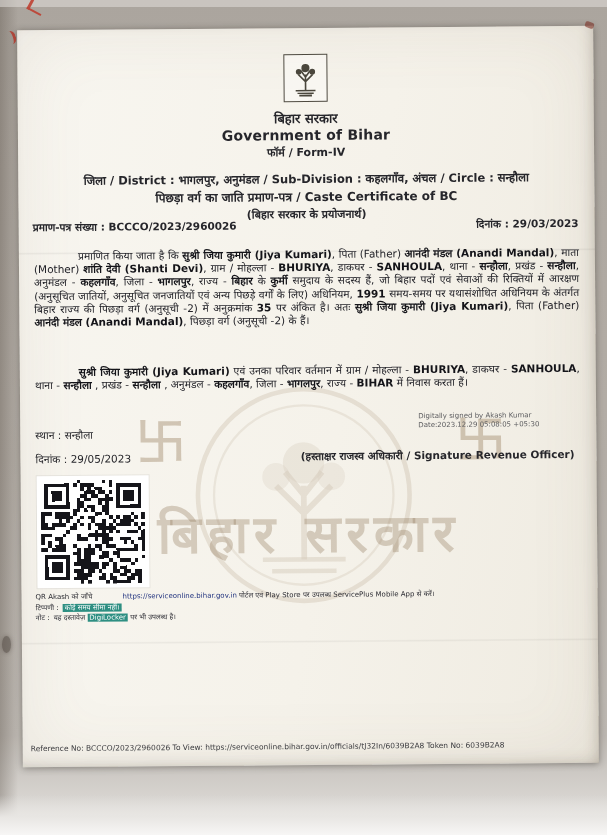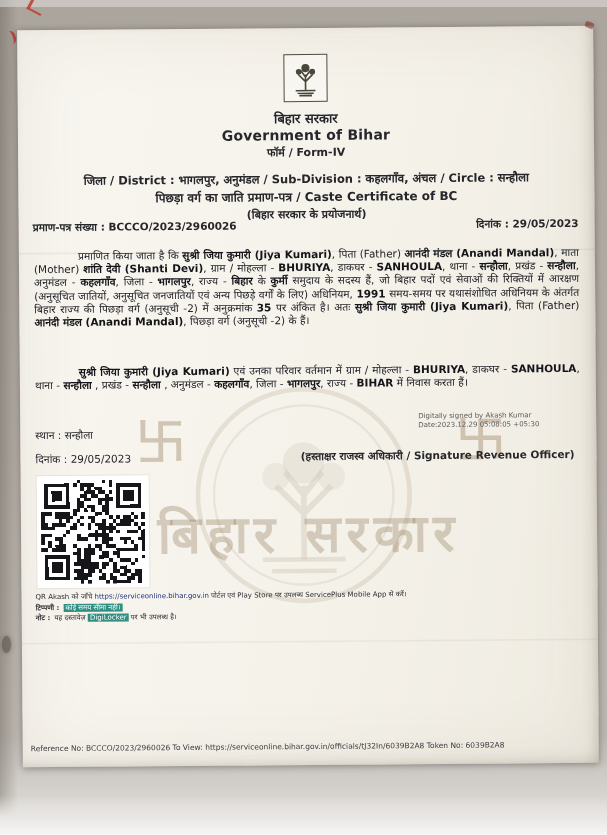--- a/index.html
+++ b/index.html
@@ -51,24 +51,24 @@
   .digital-sig{position:absolute;left:398px;top:385px;width:165px;font-size:7px;
     line-height:8.5px;color:#5b5b5e;}
   .place{position:absolute;left:15px;top:398px;font-size:10.5px;}
   .date2{position:absolute;left:15px;top:422px;font-size:10.5px;}
   .officer{position:absolute;right:22px;top:421px;font-size:10.5px;font-weight:bold;white-space:nowrap;}
   
   .qr{position:absolute;left:16px;top:446px;width:112px;height:112px;background:#fff;
     padding:4px;box-sizing:border-box;box-shadow:0 0 0 1px rgba(0,0,0,.06);}
   
   .qr-note{position:absolute;left:14px;top:562px;font-size:7px;color:#2c2c33;white-space:nowrap;}
-  .qr-note .url{color:#20327e;}
+  .qr-note .url{color:#20327e;margin-left:28px;}
   .remark-line{position:absolute;left:14px;top:573px;font-size:7px;color:#2c2c33;}
   .note-line{position:absolute;left:14px;top:583px;font-size:7px;color:#2c2c33;}
-  .lbl{font-weight:bold;margin-right:2px;}
+  .lbl{font-weight:normal;margin-right:2px;}
   .hl{background:#2e8f82;color:#fff;padding:0 2px;}
   .reference{position:absolute;left:8px;top:714px;right:10px;font-size:7.5px;
     color:#3b3b3f;white-space:nowrap;overflow:hidden;}
   
   .red-mark-1{position:absolute;left:28px;top:2px;width:13px;height:9px;
     border-left:3px solid #bf3a2b;border-bottom:2px solid #bf3a2b;transform:rotate(28deg);opacity:.85;}
   .red-mark-2{position:absolute;left:4px;top:31px;width:9px;height:14px;
     border-right:3px solid #b23326;border-radius:45%;transform:rotate(-18deg);opacity:.8;}
   .dark-mark-tr{position:absolute;right:13px;top:22px;width:9px;height:6px;
     background:rgba(120,40,30,.55);transform:rotate(20deg);border-radius:2px;}
@@ -120,21 +120,21 @@
       <div class="h-purpose">(बिहार सरकार के प्रयोजनार्थ)</div>
     </div>
 
     <div class="meta-row">
       <div>
         <span>प्रमाण-पत्र संख्या :</span>
         <span>BCCCO/2023/2960026</span>
       </div>
       <div>
         <span>दिनांक :</span>
-        <span>29/05/2023</span>
+        <span>29/03/2023</span>
       </div>
     </div>
 
     <p class="para para1"><span>प्रमाणित किया जाता है कि </span><span class="b">सुश्री जिया कुमारी (Jiya Kumari)</span><span>, पिता (Father) </span><span class="b">आनंदी मंडल (Anandi Mandal)</span><span>, माता (Mother) </span><span class="b">शांति देवी (Shanti Devi)</span><span>, ग्राम / मोहल्ला - </span><span class="b">BHURIYA</span><span>, डाकघर - </span><span class="b">SANHOULA</span><span>, थाना - </span><span class="b">सन्हौला</span><span>, प्रखंड - </span><span class="b">सन्हौला</span><span>, अनुमंडल - </span><span class="b">कहलगाँव</span><span>, जिला - </span><span class="b">भागलपुर</span><span>, राज्य - </span><span class="b">बिहार</span><span> के </span><span class="b">कुर्मी</span><span> समुदाय के सदस्य हैं, जो बिहार पदों एवं सेवाओं की रिक्तियों में आरक्षण (अनुसूचित जातियों, अनुसूचित जनजातियों एवं अन्य पिछड़े वर्गों के लिए) अधिनियम, </span><span class="b">1991</span><span> समय-समय पर यथासंशोधित अधिनियम के अंतर्गत बिहार राज्य की पिछड़ा वर्ग (अनुसूची -2) में अनुक्रमांक </span><span class="b">35</span><span> पर अंकित है। अतः </span><span class="b">सुश्री जिया कुमारी (Jiya Kumari)</span><span>, पिता (Father) </span><span class="b">आनंदी मंडल (Anandi Mandal)</span><span>, पिछड़ा वर्ग (अनुसूची -2) के हैं।</span></p>
     <p class="para para2"><span class="b">सुश्री जिया कुमारी (Jiya Kumari)</span><span> एवं उनका परिवार वर्तमान में ग्राम / मोहल्ला - </span><span class="b">BHURIYA</span><span>, डाकघर - </span><span class="b">SANHOULA</span><span>, थाना - </span><span class="b">सन्हौला</span><span> , प्रखंड - </span><span class="b">सन्हौला</span><span> , अनुमंडल - </span><span class="b">कहलगाँव</span><span>, जिला - </span><span class="b">भागलपुर</span><span>, राज्य - </span><span class="b">BIHAR</span><span> में निवास करता हैं।</span></p>
 
     <div class="digital-sig">
       <div>Digitally signed by Akash Kumar</div>
       <div>Date:2023.12.29 05:08:05 +05:30</div>
     </div>

